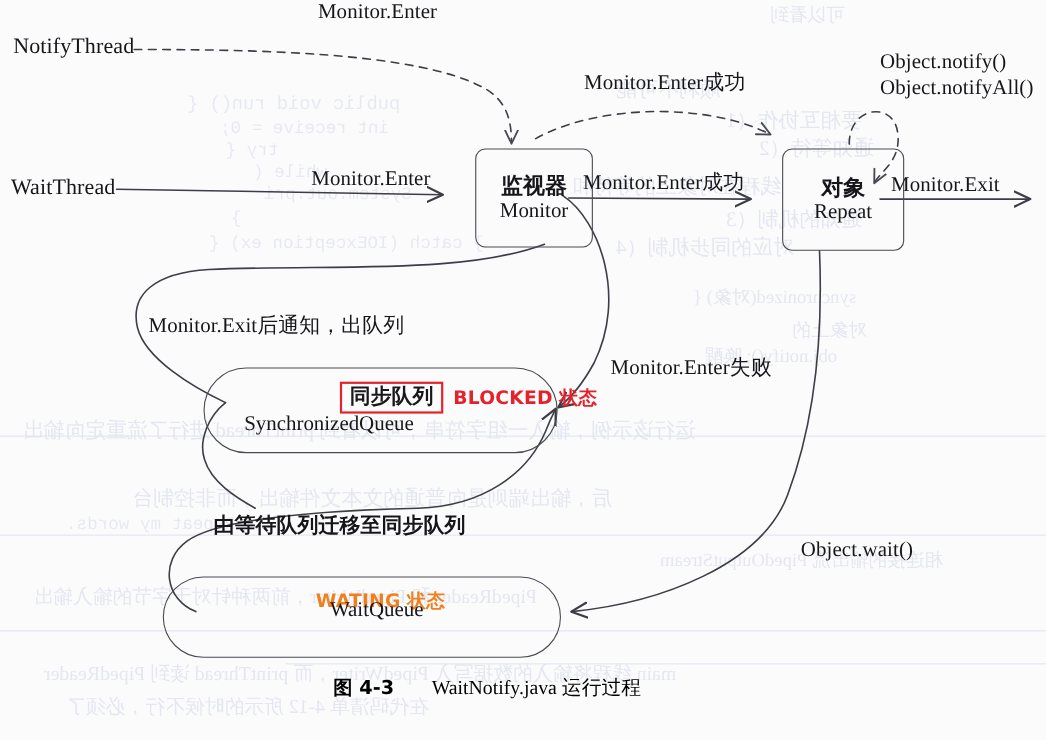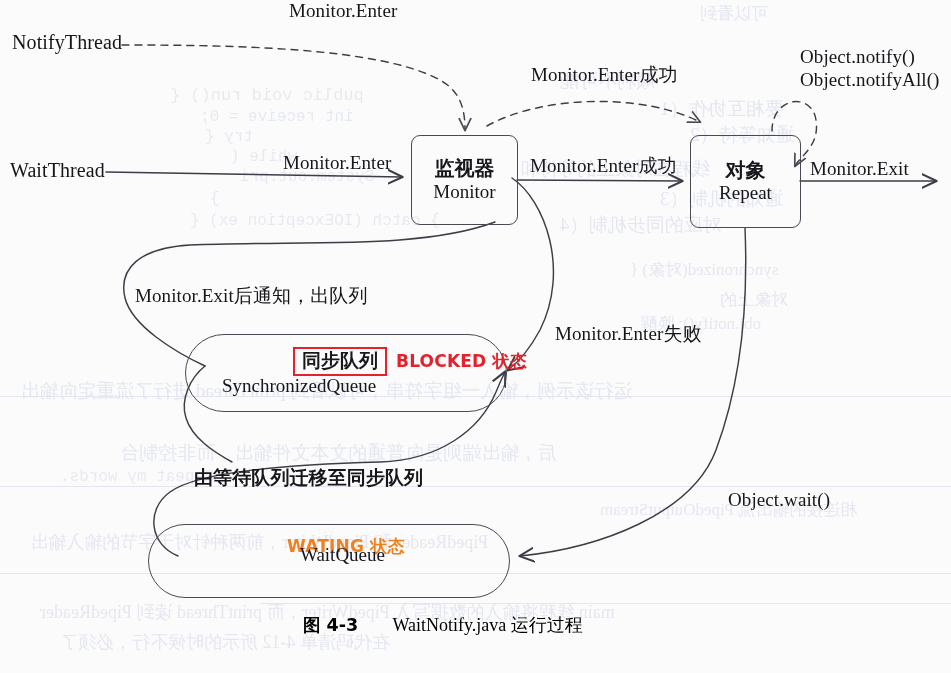--- a/index.html
+++ b/index.html
@@ -37,20 +37,21 @@
     position:absolute;
     border:1.4px solid #4a4a52;
     border-radius:9px;
     background:transparent;
     display:flex;
     flex-direction:column;
     align-items:center;
     justify-content:center;
     line-height:1.18;
     color:#15151a;
+    margin-left:21px;
   }
   .nodebox .cn{font-size:20px;font-weight:700;font-family:"DejaVu Sans", sans-serif;}
   .nodebox .en{font-size:19px;}
 
   .queuebox{
     position:absolute;
     border:1.4px solid #4a4a52;
     border-radius:44px;
     background:transparent;
     color:#15151a;
@@ -192,21 +193,21 @@
     <div class="cn">监视器</div>
     <div class="en">Monitor</div>
   </div>
 
   <div class="nodebox" style="left:690px;top:135px;width:109px;height:91px;align-items:center;">
     <div class="cn">对象</div>
     <div class="en">Repeat</div>
   </div>
 
   <div class="queuebox" style="left:185px;top:334px;width:320px;height:76px;"></div>
-  <div class="qrow" style="left:276px;top:347px;padding-left:17px;">
+  <div class="qrow" style="left:292px;top:347px;padding-left:17px;">
     <span class="qtag red">同步队列</span>
     <span class="qstate red">BLOCKED 状态</span>
   </div>
   <div class="qen" style="left:222px;top:375px;">SynchronizedQueue</div>
 
   <div class="queuebox" style="left:148px;top:524px;width:360px;height:72px;"></div>
   <div class="qrow" style="left:287px;top:535px;">
     <span class="qstate orange">WATING 状态</span>
   </div>
   <div class="qen" style="left:300px;top:544px;">WaitQueue</div>

